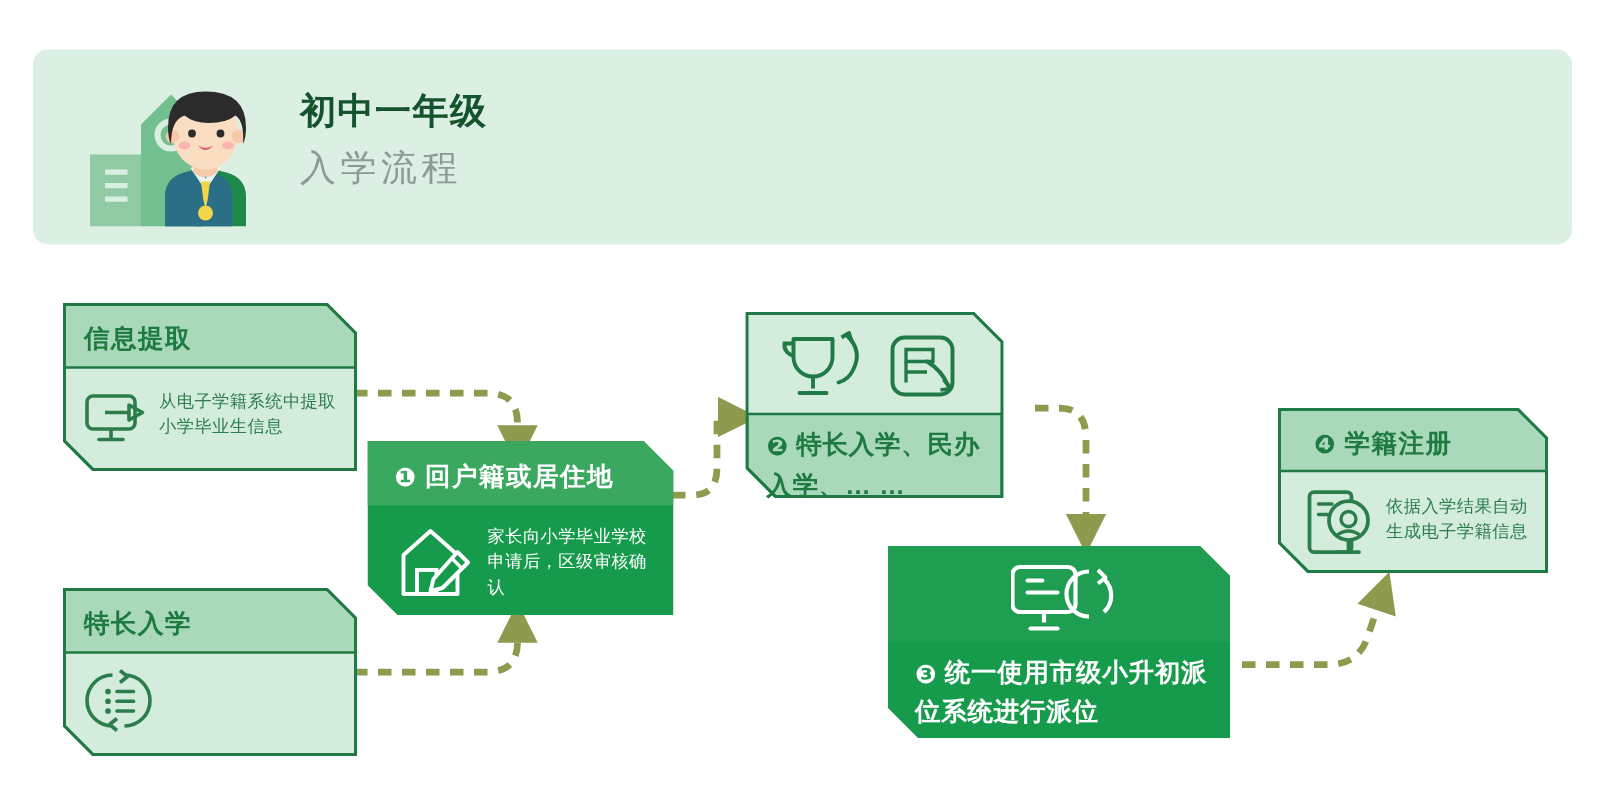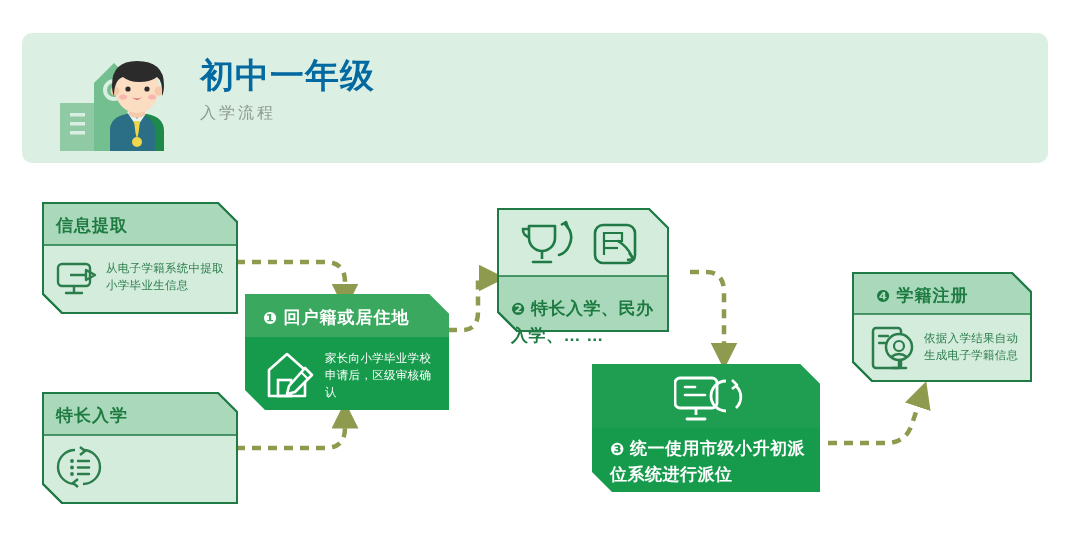--- a/index.html
+++ b/index.html
@@ -13,24 +13,24 @@
   .stage{position:absolute;left:0;top:0;width:1080px;height:536px;}
 
   
   .banner{
     position:absolute;left:22px;top:33px;width:1026px;height:130px;
     background:#dcefe3;border-radius:10px;
   }
   .banner-illus{position:absolute;left:30px;top:14px;width:120px;height:104px;}
   .banner-text{position:absolute;left:178px;top:22px;}
   .banner-title{
-    font-size:34px;font-weight:bold;color:#0369a1;letter-spacing:1px;line-height:40px;text-align:right;
+    font-size:24px;font-weight:bold;color:#14532d;letter-spacing:1px;line-height:40px;text-align:right;
   }
   .banner-sub{
-    font-size:16px;color:#8d9a92;letter-spacing:3px;line-height:32px;margin-top:2px;
+    font-size:24px;color:#8d9a92;letter-spacing:3px;line-height:32px;margin-top:2px;
   }
 
   
   .card{position:absolute;}
   .card svg{position:absolute;left:0;top:0;}
   .card .content{position:absolute;left:0;top:0;width:100%;height:100%;}
 
   .hd-light{
     position:absolute;font-size:17px;font-weight:bold;color:#1d7a40;letter-spacing:1px;
   }
@@ -40,21 +40,21 @@
   .body-light{
     position:absolute;font-size:11.5px;color:#2c7d4c;line-height:17px;letter-spacing:0.3px;
   }
   .body-dark{
     position:absolute;font-size:11.5px;color:#ffffff;line-height:17px;letter-spacing:0.3px;
   }
   .big-dark{
     position:absolute;font-size:17px;font-weight:bold;color:#ffffff;line-height:25px;letter-spacing:0.5px;
   }
   .big-light{
-    position:absolute;font-size:17px;font-weight:bold;color:#1d7a40;line-height:26px;letter-spacing:0.5px;margin-top:12px;
+    position:absolute;font-size:17px;font-weight:bold;color:#1d7a40;line-height:26px;letter-spacing:0.5px;
   }
   .num{display:inline-block;vertical-align:middle;margin-right:5px;}
   .icon-holder{position:absolute;}
   .arrows{position:absolute;left:0;top:0;width:1080px;height:536px;pointer-events:none;}
 </style>
 </head>
 <body>
 
 <div class="stage">
 

